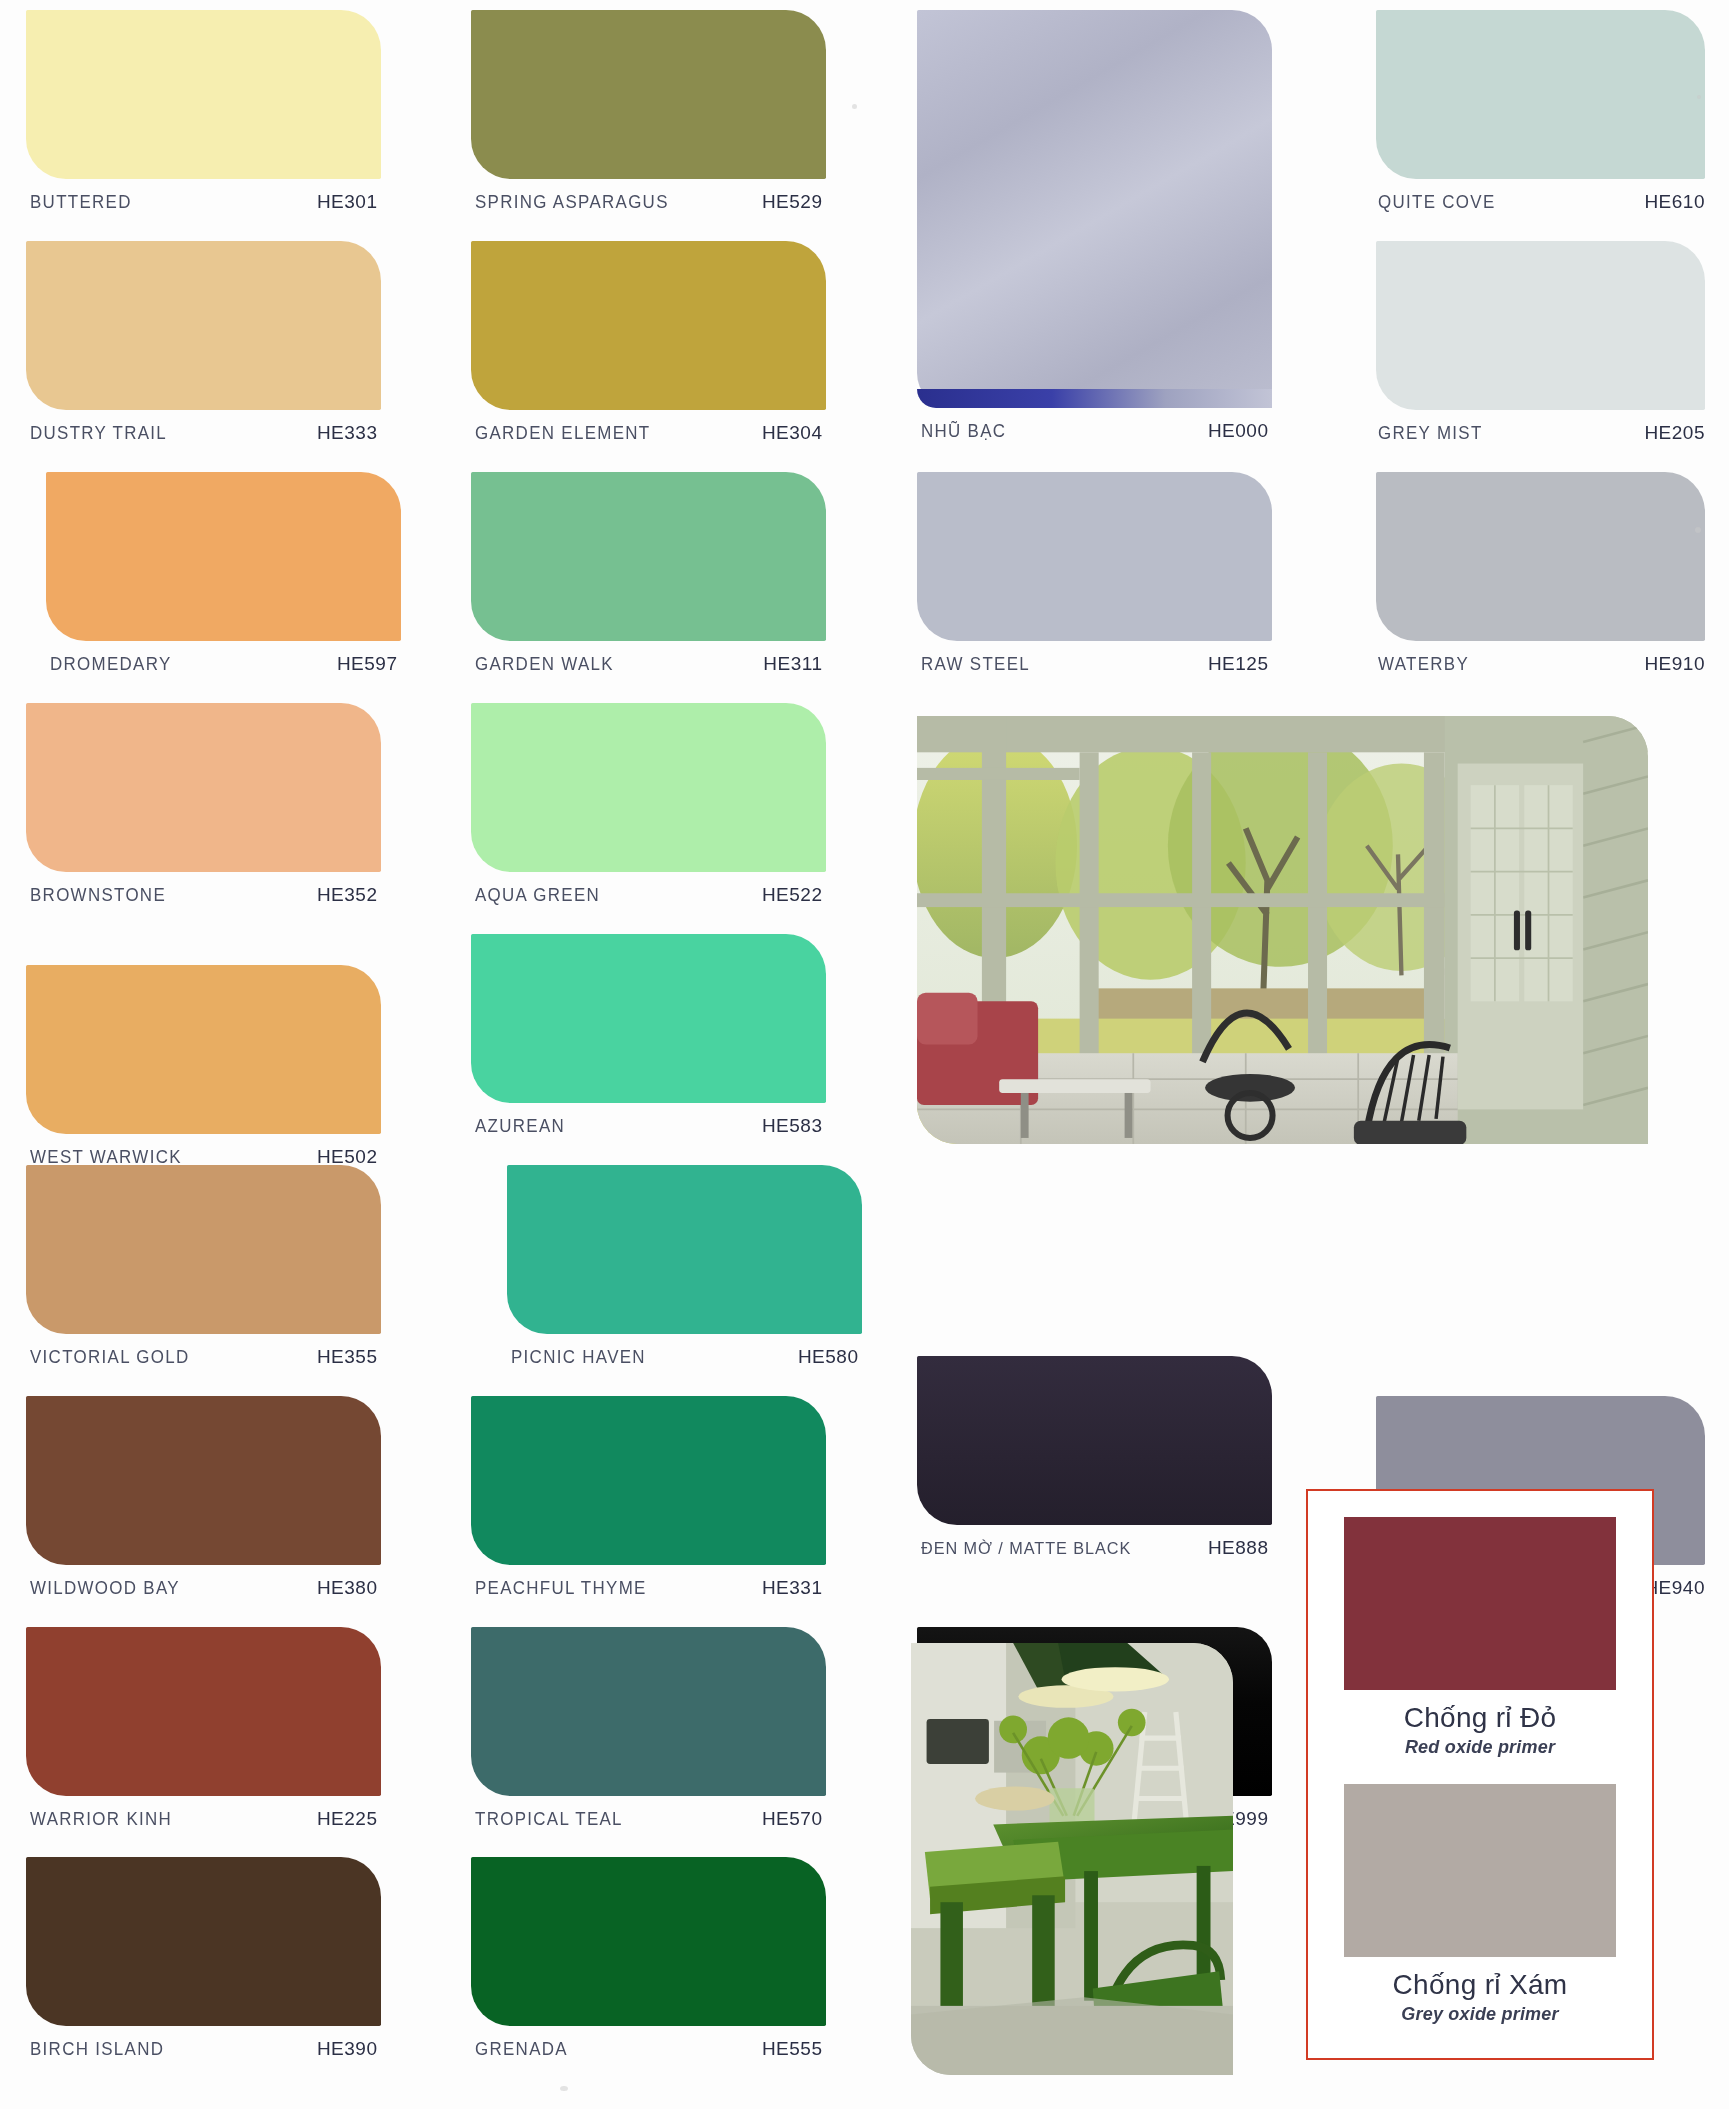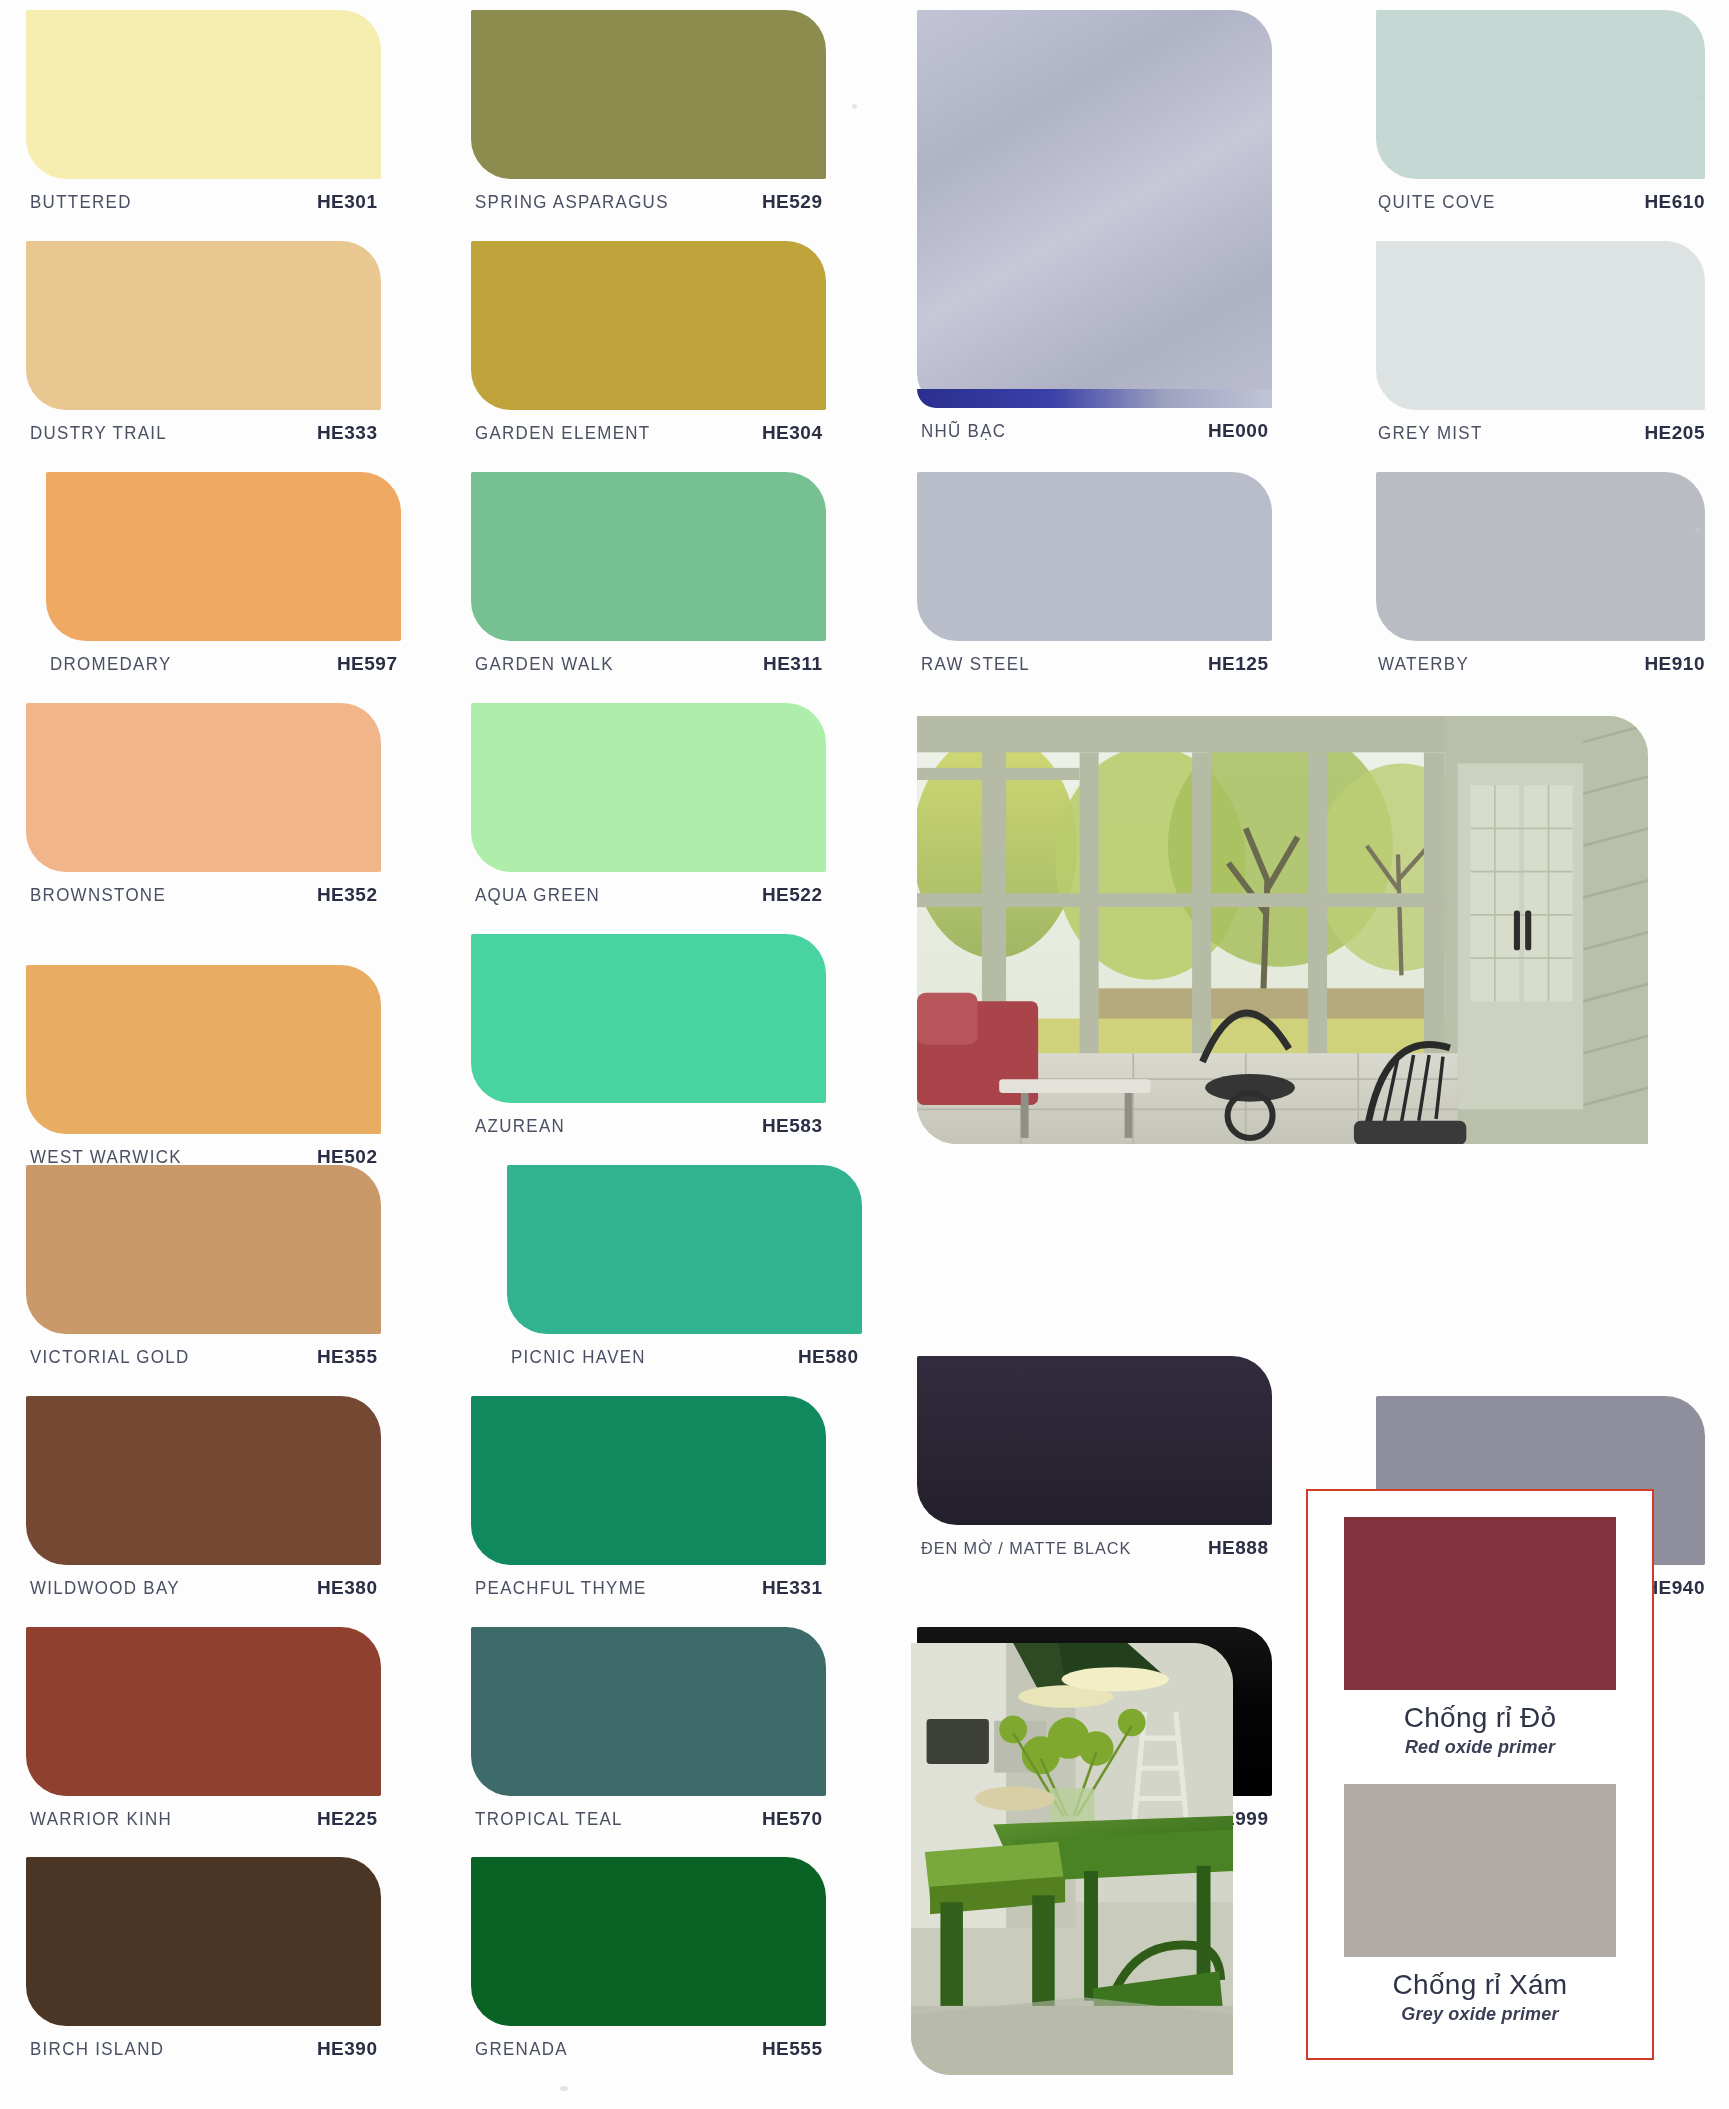--- a/index.html
+++ b/index.html
@@ -33,21 +33,21 @@
     padding:12px 3.5px 0 3.5px;
     height:29px;
   }
   .cname{
     font-size:18px;letter-spacing:1.4px;color:#4a4f63;
     white-space:nowrap;font-weight:400;
     transform:scaleX(.94);transform-origin:left center;
   }
   .ccode{
     font-size:19px;letter-spacing:0.5px;color:#2b2f45;
-    font-weight:700;white-space:nowrap;
+    font-weight:400;white-space:nowrap;
   }
   .cell.inset .swatch{width:329px;margin-left:14px;}
   .cell.inset .caption{padding-left:15.6px;padding-right:12px;}
   .cell.wide-label .cname{font-size:17.3px;letter-spacing:1px;}
 
   
   .photo{
     position:absolute;
     border-top-right-radius:40px;
     border-bottom-left-radius:40px;

